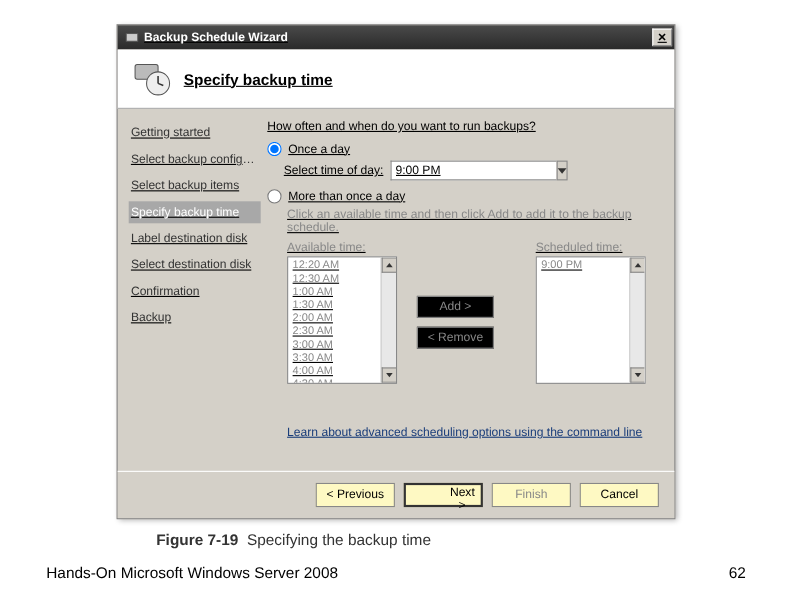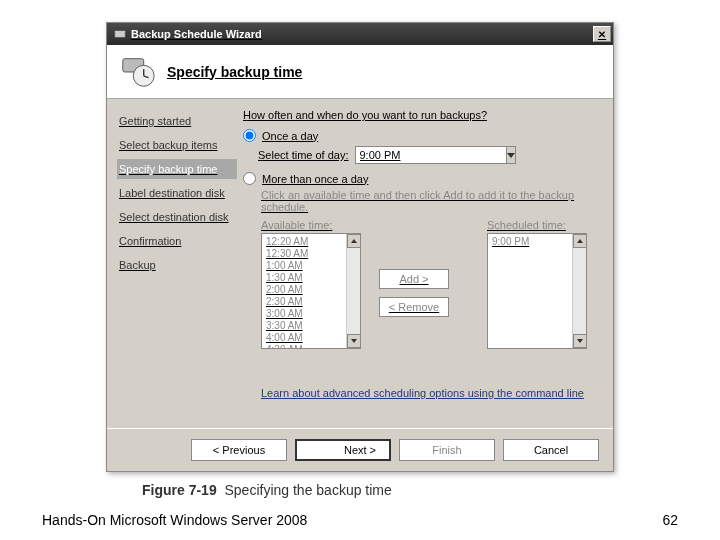--- a/index.html
+++ b/index.html
@@ -30,24 +30,24 @@
   .hint { margin:4px 0 6px 0; color:#888; }
   .disabled { color:#888; }
   .lists { display:flex; gap:4px; margin-top:2px; }
   .list-col { display:flex; flex-direction:column; }
   .list-label { margin-bottom:2px; color:#888; }
   .listbox { width:100px; height:116px; border:1px solid #888; background:#fff; overflow:hidden; position:relative; padding:2px 0; }
   .listbox .item { padding:0 4px; font-size:10px; color:#888; line-height:12px; }
   .scrollbar { position:absolute; right:0; top:0; bottom:0; width:14px; background:#e8e8e8; border-left:1px solid #ccc; display:flex; flex-direction:column; justify-content:space-between; }
   .sb-btn { height:14px; background:#d4d0c8; border:1px solid #888; border-right:none; display:flex; align-items:center; justify-content:center; font-size:7px; cursor:pointer; }
   .middle-btns { display:flex; flex-direction:column; justify-content:center; gap:8px; padding:0 14px; margin-top:18px; }
-  .wiz-btn { width:70px; height:20px; border:1px solid #888; background:#ffffff; font-size:11px; cursor:pointer; color:#888; }
+  .wiz-btn { width:70px; height:20px; border:1px solid #888; background:#000000; font-size:11px; cursor:pointer; color:#888; }
   .link { color:#1a3d7a; text-decoration:underline; cursor:pointer; margin-top:38px; display:inline-block; }
   .footer { border-top:1px solid #fff; padding:10px 14px; display:flex; justify-content:flex-end; gap:8px; background:#d4d0c8; position:absolute; bottom:0; left:0; right:0; }
-  .nav-btn { width:96px; height:22px; border:1px solid #888; background:#ffffff; font-size:11px; cursor:pointer; }
+  .nav-btn { width:72px; height:22px; border:1px solid #888; background:#fef9c3; font-size:11px; cursor:pointer; }
   .nav-btn.disabled { color:#888; }
   .nav-btn.default { border:2px solid #333;padding-left:40px; }
   .caption { position:absolute; left:106px; top:482px; font-size:14px; color:#333;padding-left:36px; }
   .caption b { font-weight:bold; }
   .footer-text { position:absolute; left:42px; bottom:12px; font-size:14px; }
   .page-num { position:absolute; right:42px; bottom:12px; font-size:14px; }
   .caret-down::after { content:""; display:block; width:0; height:0; border-left:4px solid transparent; border-right:4px solid transparent; border-top:5px solid #333; }
   .caret-up::after { content:""; display:block; width:0; height:0; border-left:3px solid transparent; border-right:3px solid transparent; border-bottom:4px solid #333; }
   .caret-dn::after { content:""; display:block; width:0; height:0; border-left:3px solid transparent; border-right:3px solid transparent; border-top:4px solid #333; }
 </style>
@@ -72,20 +72,21 @@
           <circle cx="26" cy="24" r="11" fill="#eee" stroke="#555"></circle>
           <line x1="26" y1="24" x2="26" y2="17" stroke="#333" stroke-width="1.5"></line>
           <line x1="26" y1="24" x2="31" y2="26" stroke="#333" stroke-width="1.5"></line>
         </svg>
       </span>
       <div class="header-title">Specify backup time</div>
     </div>
     <div class="body">
       <div class="sidebar">
         <div class="side-item">Getting started</div>
+        <div class="side-item">Select backup configur…</div>
         <div class="side-item">Select backup items</div>
         <div class="side-item active">Specify backup time</div>
         <div class="side-item">Label destination disk</div>
         <div class="side-item">Select destination disk</div>
         <div class="side-item">Confirmation</div>
         <div class="side-item">Backup</div>
       </div>
       <div class="main">
         <div class="prompt">How often and when do you want to run backups?</div>
         <div class="radio-row">

